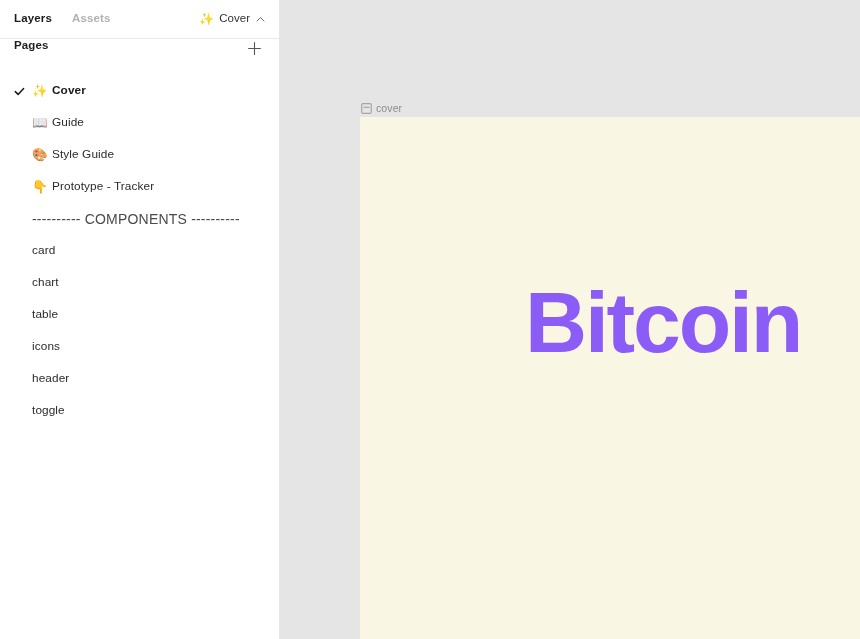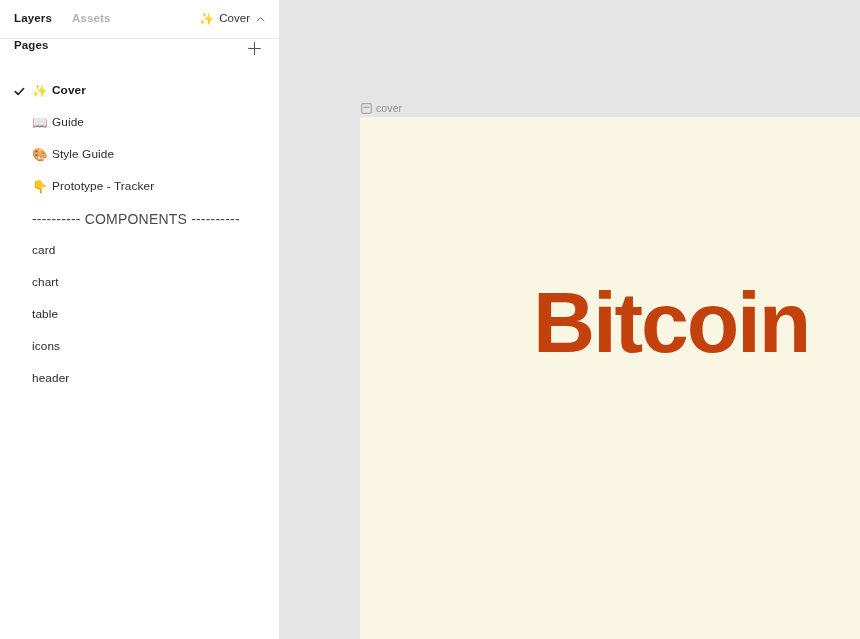--- a/index.html
+++ b/index.html
@@ -209,26 +209,26 @@
   .frame {
     width: 520px;
     height: 522px;
     background: #faf6e4;
     overflow: hidden;
     position: relative;
   }
 
   .cover-title {
     position: absolute;
-    left: 173px;
+    left: 165px;
     top: 163px;
     font-size: 86px;
     line-height: 0.98;
     font-weight: 700;
-    color: #c2410c;
+    color: #8b5cf6;
     letter-spacing: -2.2px;
     white-space: nowrap;
     user-select: none;
   }
   .cover-title .line2 {
     display: block;
     letter-spacing: -2.8px;
   }
 </style>
 </head>
@@ -306,20 +306,23 @@
       </div>
       <div class="page-row plain">
         <span class="row-label">table</span>
       </div>
       <div class="page-row plain">
         <span class="row-label">icons</span>
       </div>
       <div class="page-row plain">
         <span class="row-label">header</span>
       </div>
+      <div class="page-row plain">
+        <span class="row-label">toggle</span>
+      </div>
 
     </div>
   </aside>
 
   <main class="canvas">
     <div class="frame-wrap">
 
       <div class="frame-label">
         <svg class="frame-icon" viewBox="0 0 11 11" aria-hidden="true">
           <rect x="0.7" y="0.7" width="9.6" height="9.6" rx="1.2" ry="1.2" fill="none" stroke="#a6a6a6" stroke-width="1.2"></rect>

